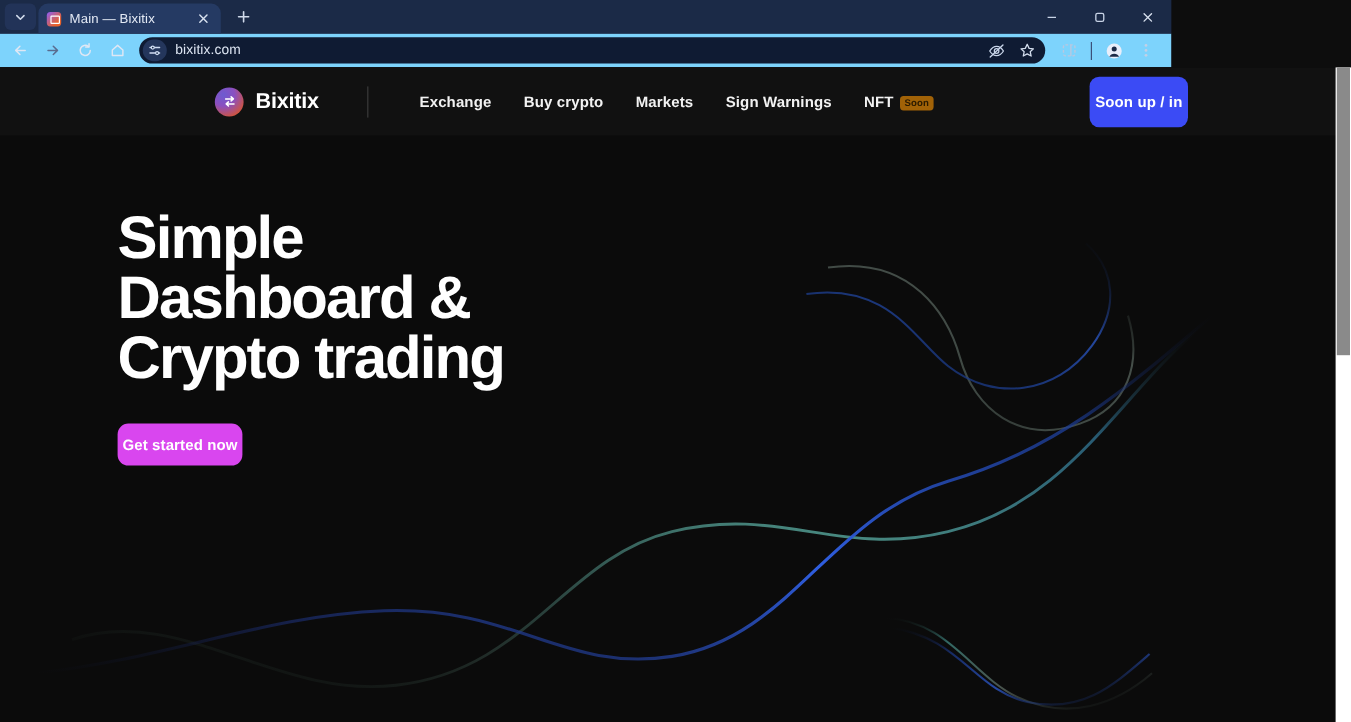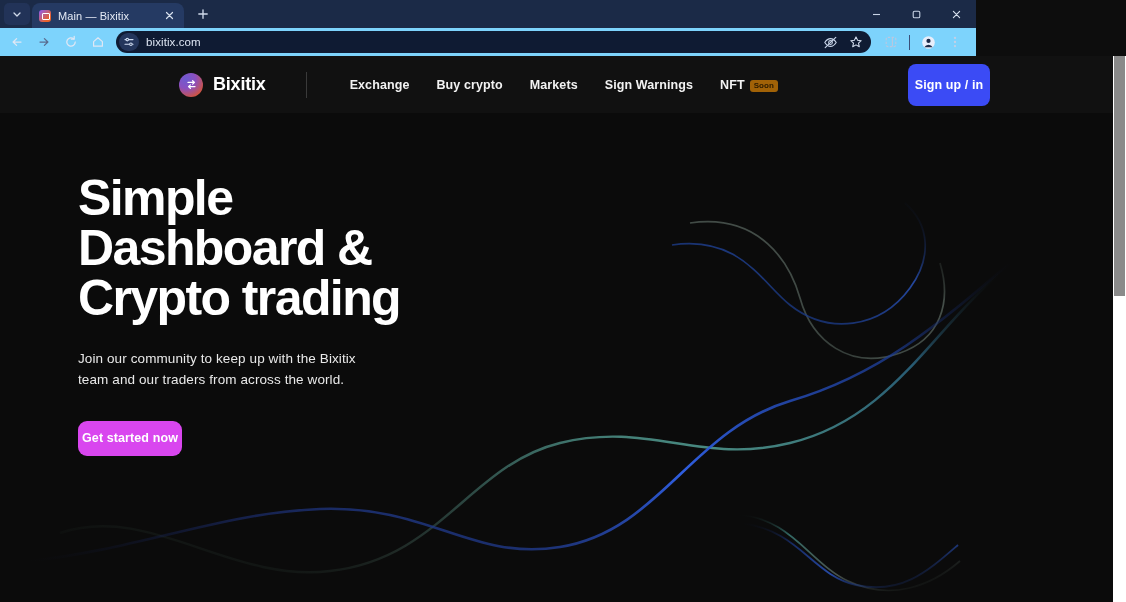--- a/index.html
+++ b/index.html
@@ -283,21 +283,21 @@
   }
   .waves {
     position: absolute;
     inset: 0;
     z-index: 1;
     pointer-events: none;
   }
   .hero-content {
     position: relative;
     z-index: 10;
-    padding-left: 78px;
+    padding-left: 98px;
     padding-top: 60px;
   }
   .hero-title {
     font-size: 50px;
     font-weight: bold;
     color: #ffffff;
     line-height: 1.0;
     letter-spacing: -1.6px;
     max-width: 460px;
   }
@@ -472,21 +472,21 @@
         <div class="nav-link">Exchange</div>
         <div class="nav-link">Buy crypto</div>
         <div class="nav-link">Markets</div>
         <div class="nav-link">Sign Warnings</div>
         <div class="nav-nft">
           <span class="nav-link">NFT</span>
           <span class="badge-soon">Soon</span>
         </div>
       </nav>
 
-      <button class="signup-btn">Sign up / in</button>
+      <button class="signup-btn">Soon up / in</button>
     </div>
 
     <div class="hero">
 
       <svg class="waves" viewBox="0 0 1126 489" preserveAspectRatio="none">
         <defs>
           <linearGradient id="gBlueBig" x1="0" y1="1" x2="1" y2="0">
             <stop offset="0%" stop-color="#10142a" stop-opacity="0"></stop>
             <stop offset="18%" stop-color="#1a2a66" stop-opacity=".7"></stop>
             <stop offset="48%" stop-color="#2f5ee0" stop-opacity="1"></stop>
@@ -537,24 +537,20 @@
 
         <path d="M200 540 C330 520, 420 560, 560 552 C700 544, 780 520, 900 530" stroke="#1a1f2c" stroke-width="2" fill="none" opacity=".5"></path>
       </svg>
 
       <div class="hero-content">
         <h1 class="hero-title">
           <span>Simple</span>
           <span>Dashboard &amp;</span>
           <span>Crypto trading</span>
         </h1>
-        <p class="hero-sub">
-          <span>Join our community to keep up with the Bixitix team</span>
-          <span>and our traders from across the world.</span>
-        </p>
         <button class="cta-btn">Get started now</button>
       </div>
     </div>
 
     <div class="scrollbar">
       <div class="scrollthumb"></div>
     </div>
   </div>
 </div>
 

